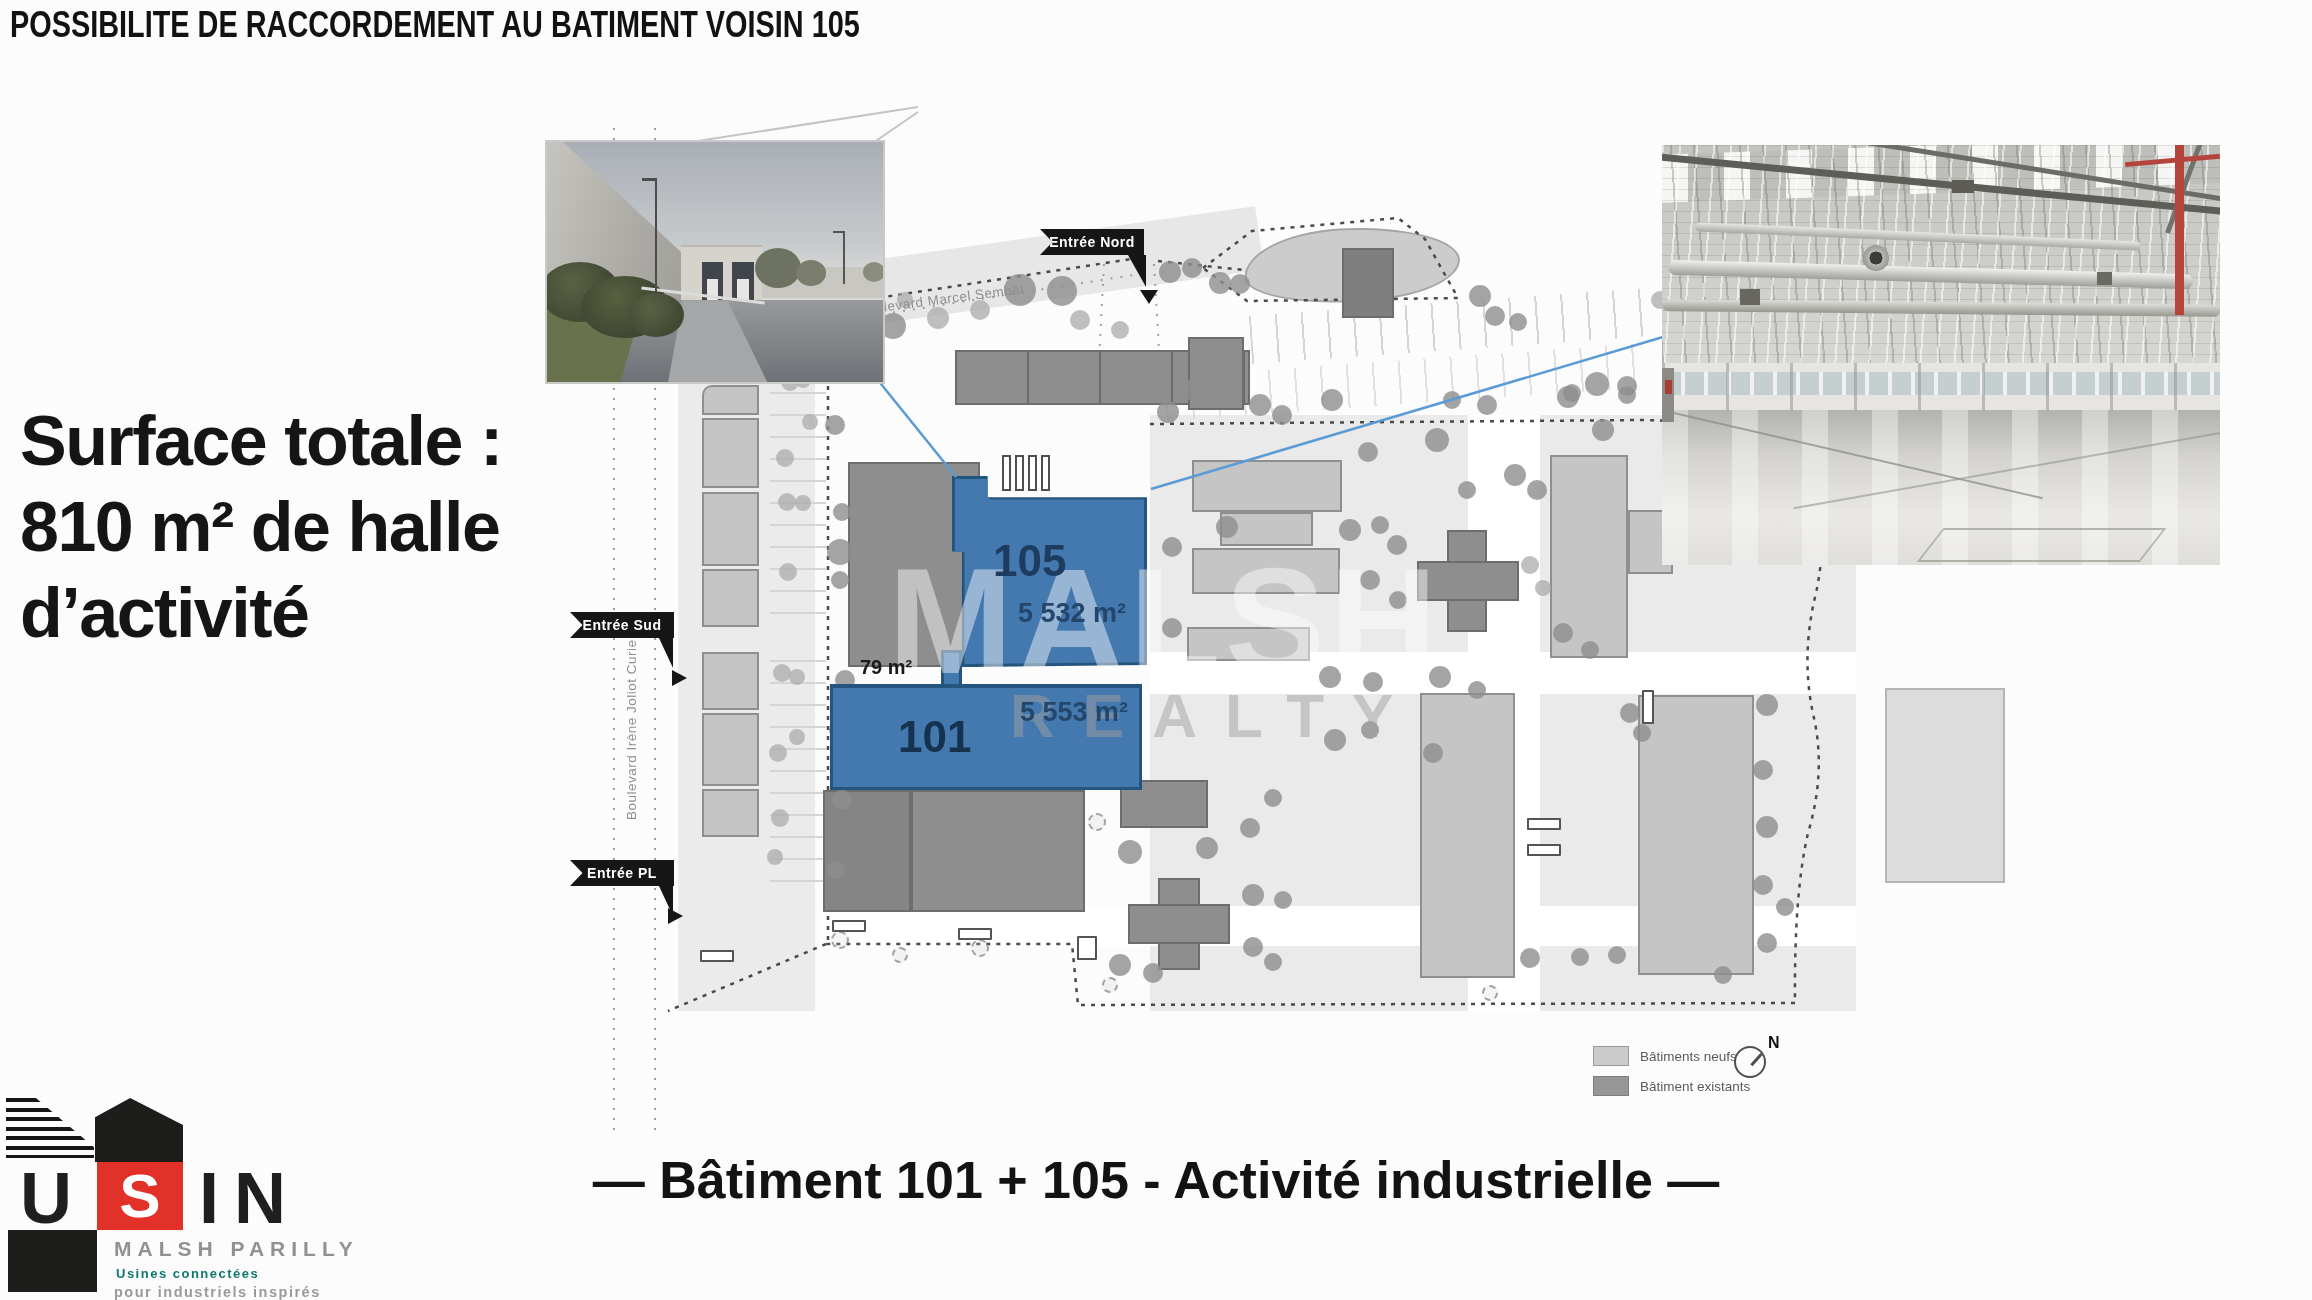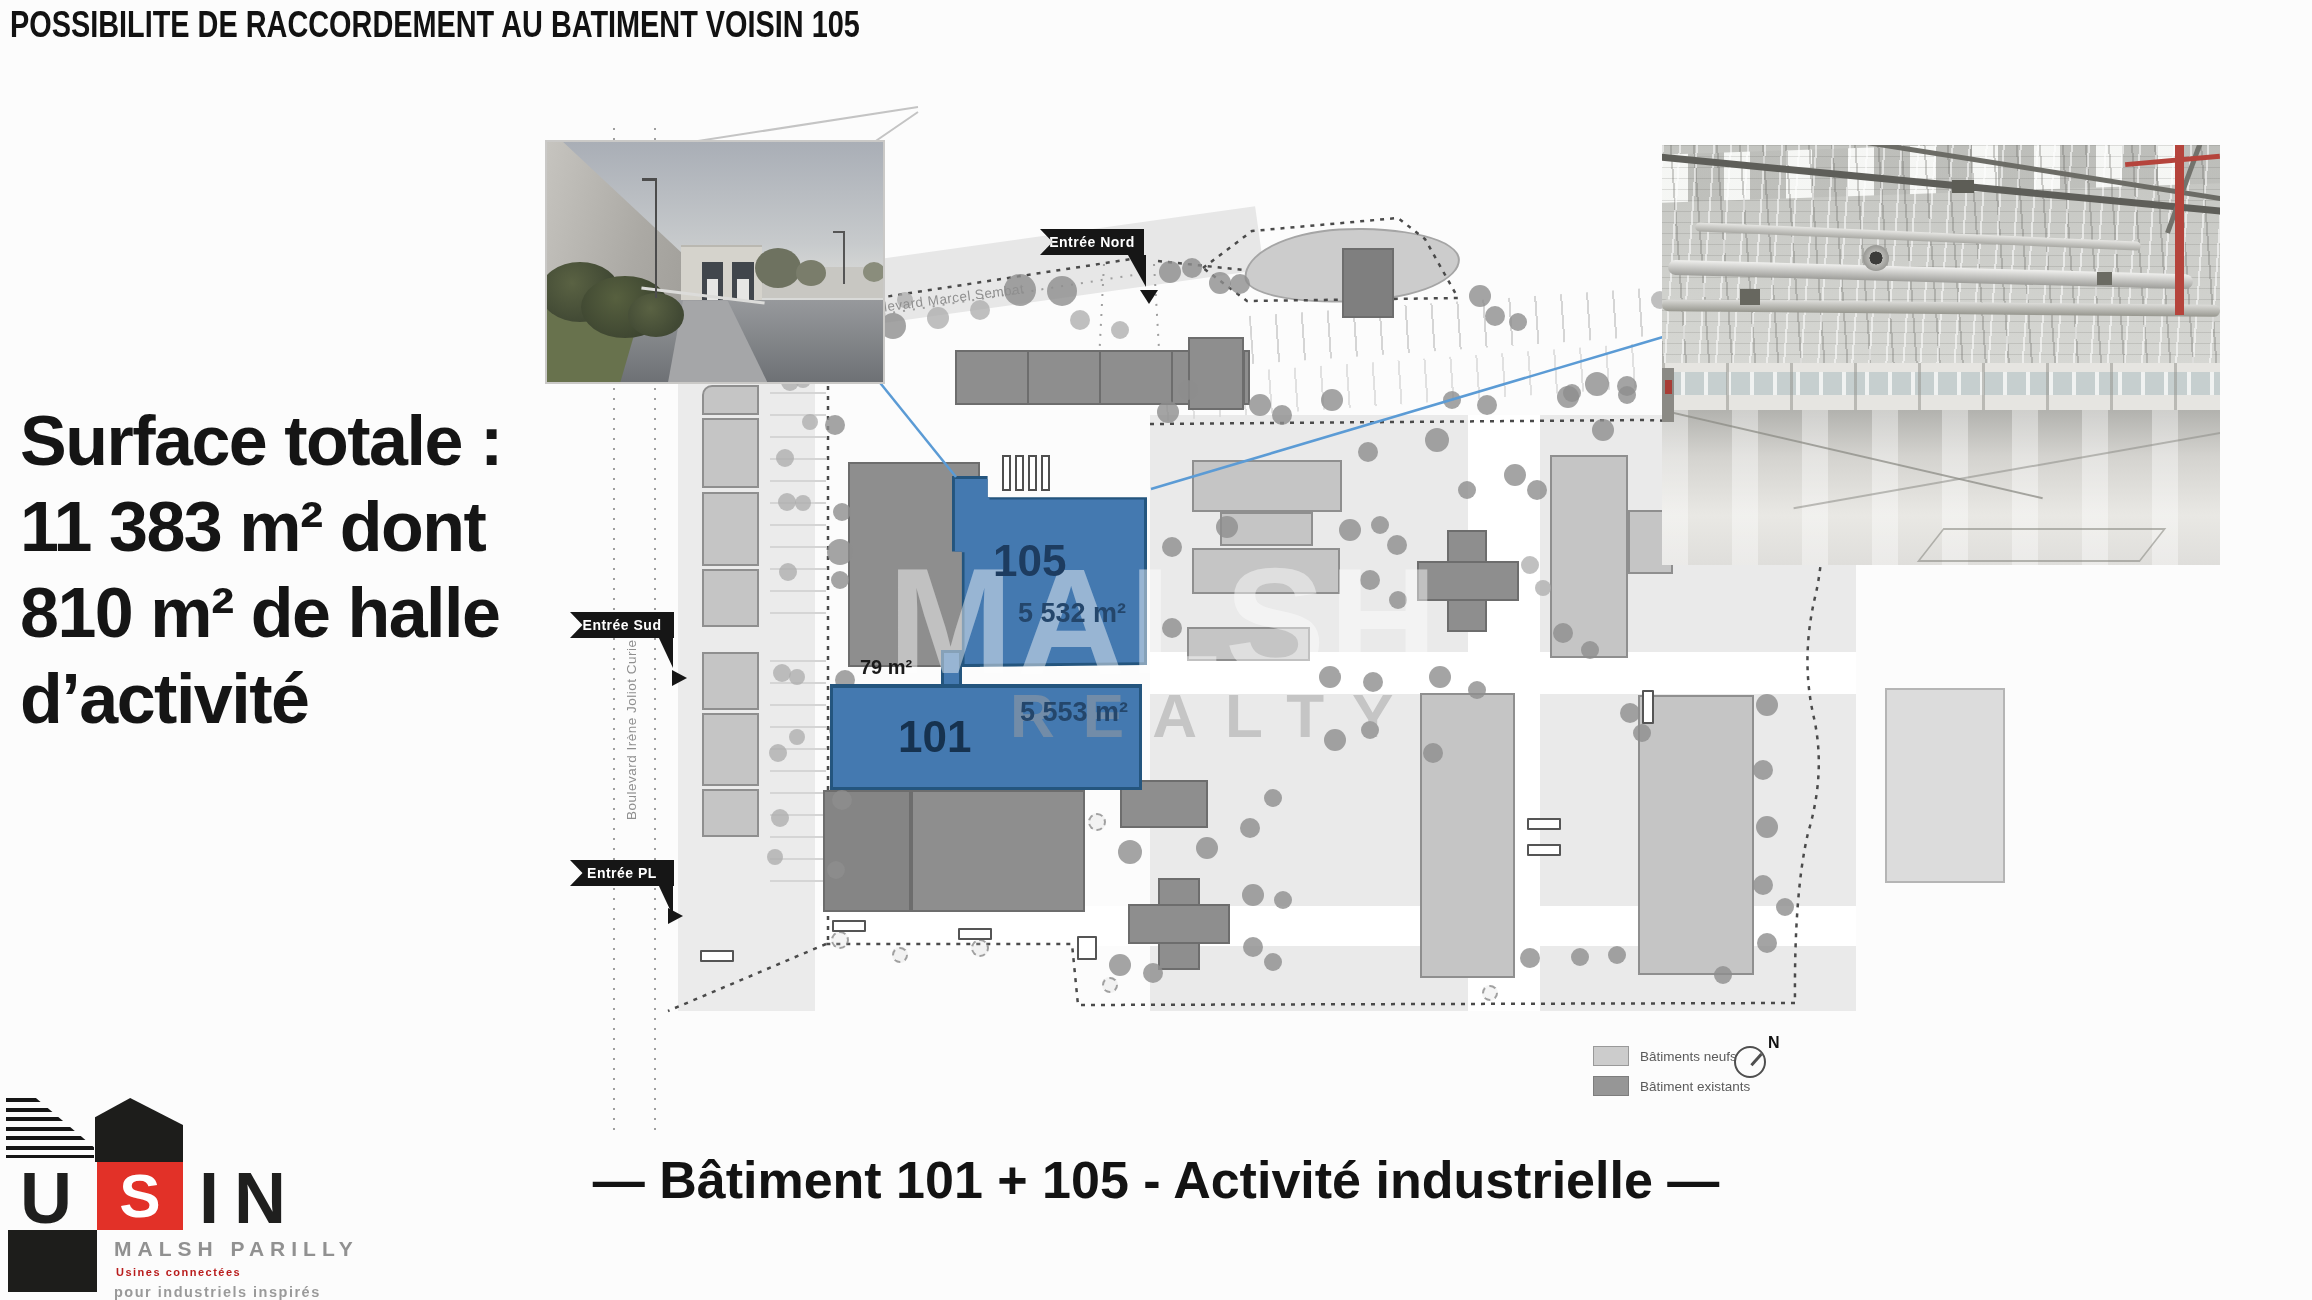--- a/index.html
+++ b/index.html
@@ -354,37 +354,36 @@
       <div class="bx" style="right:12%;bottom:2%;width:40%;height:22%;border:2px solid rgba(140,140,134,.6);transform:skewX(-38deg);"></div>
     </div>
     <div class="bx" style="left:0;top:53%;width:2.2%;height:13%;background:#8b8a85;"></div>
     <div class="bx" style="left:.5%;top:56%;width:7px;height:14px;background:#a83d36;"></div>
   </div>
 
   <h1 class="title" style="z-index:30;margin:0;">POSSIBILITE DE RACCORDEMENT AU BATIMENT VOISIN 105</h1>
 
   <div class="surface-note" style="z-index:30;">
     <div>Surface totale :</div>
-    <div>11 383 m² dont</div>
     <div>810 m² de halle</div>
     <div>d’activité</div>
   </div>
 
   <div class="caption" style="z-index:30;">— Bâtiment 101 + 105 - Activité industrielle —</div>
 
   <div class="logo" style="z-index:30;">
     <div class="bx" style="left:0;top:10px;width:88px;height:60px;clip-path:polygon(0 0,34% 0,100% 82%,100% 100%,0 100%);
                 background:repeating-linear-gradient(180deg,#161616 0 4px,transparent 4px 9.5px);"></div>
     <div class="bx" style="left:89px;top:10px;width:88px;height:64px;background:#1d1d1b;
                 clip-path:polygon(0 100%,0 30%,40% 0,100% 42%,100% 100%);"></div>
     <div class="logo-letter" style="left:14px;top:76px;">U</div>
     <div class="bx" style="left:91px;top:74px;width:86px;height:68px;background:#e23128;text-align:center;">
       <span style="color:#fff;font-size:62px;line-height:68px;font-weight:700;">S</span>
     </div>
     <div class="logo-letter" style="left:193px;top:76px;">I</div>
     <div class="logo-letter" style="left:228px;top:76px;">N</div>
     <div class="bx" style="left:2px;top:142px;width:89px;height:62px;background:#1d1d1b;"></div>
     <div class="abs" style="left:108px;top:149px;font-size:21px;font-weight:700;letter-spacing:6px;color:#919191;white-space:nowrap;">MALSH PARILLY</div>
-    <div class="abs" style="left:110px;top:178px;font-size:11px;font-weight:700;letter-spacing:1.5px;color:#b91c1c;white-space:nowrap;">Usines connectées</div>
+    <div class="abs" style="left:110px;top:178px;font-size:13px;font-weight:700;letter-spacing:1.5px;color:#0f766e;white-space:nowrap;">Usines connectées</div>
     <div class="abs" style="left:108px;top:196px;font-size:14.5px;font-weight:700;letter-spacing:1.5px;color:#9a9a9a;white-space:nowrap;">pour industriels inspirés</div>
   </div>
 
 </div>
 
 </body></html>

